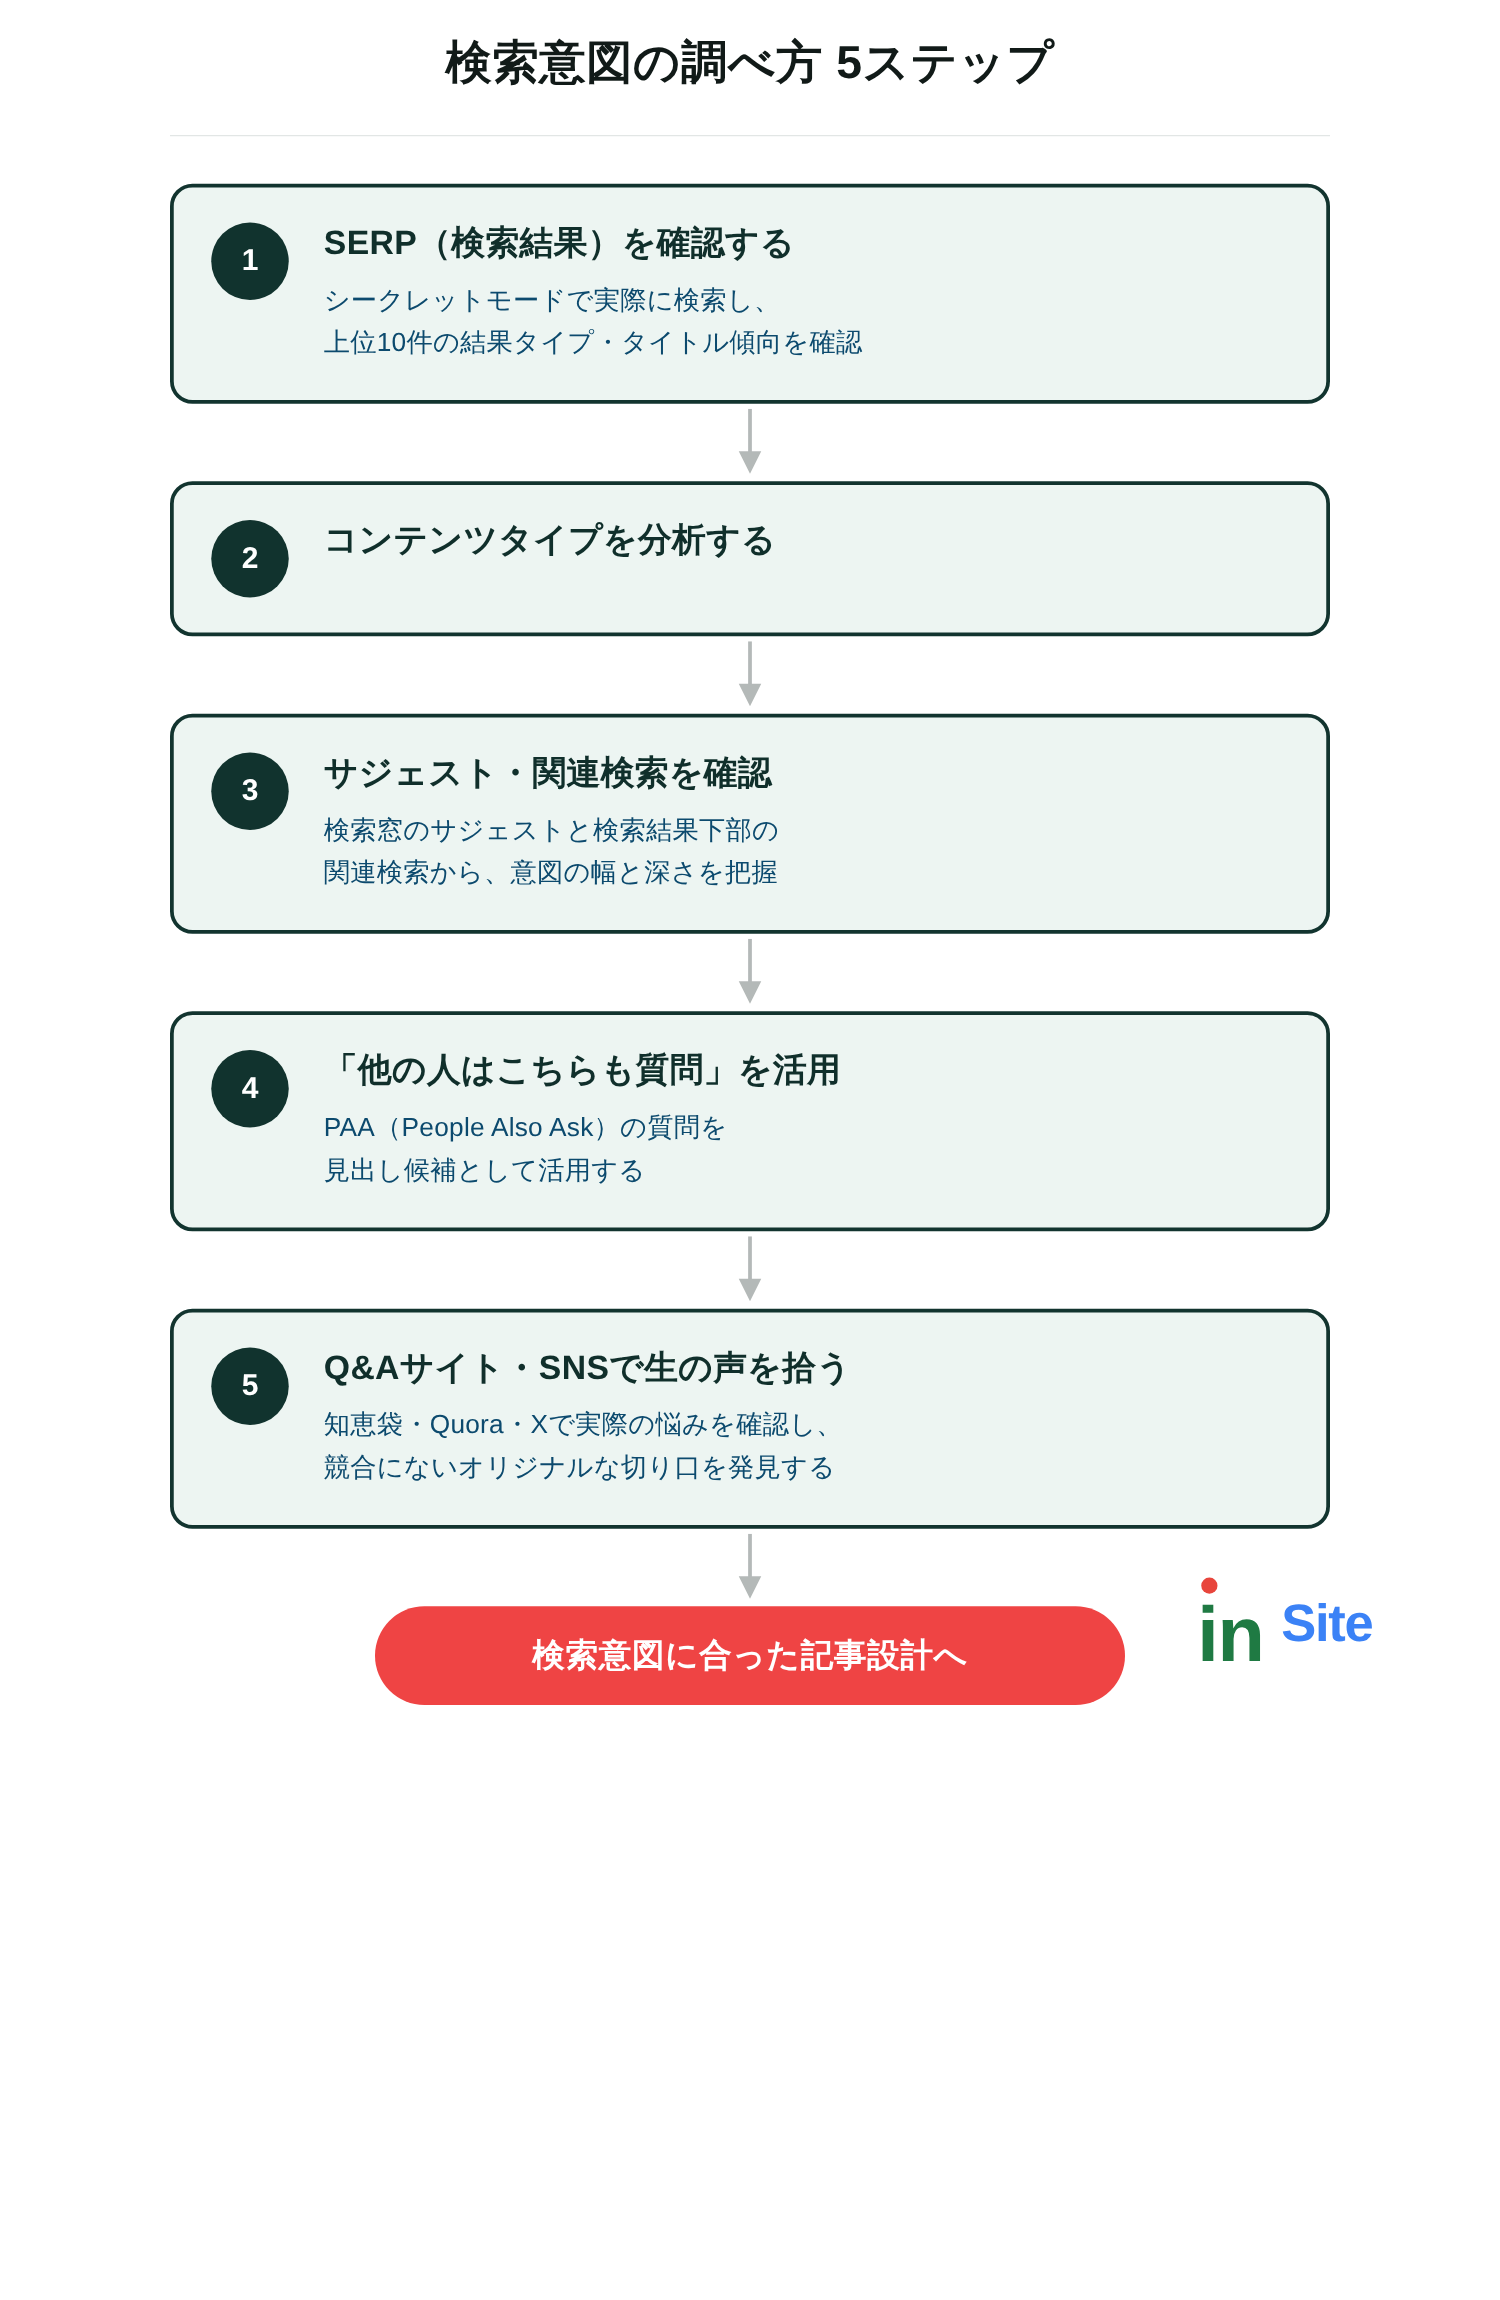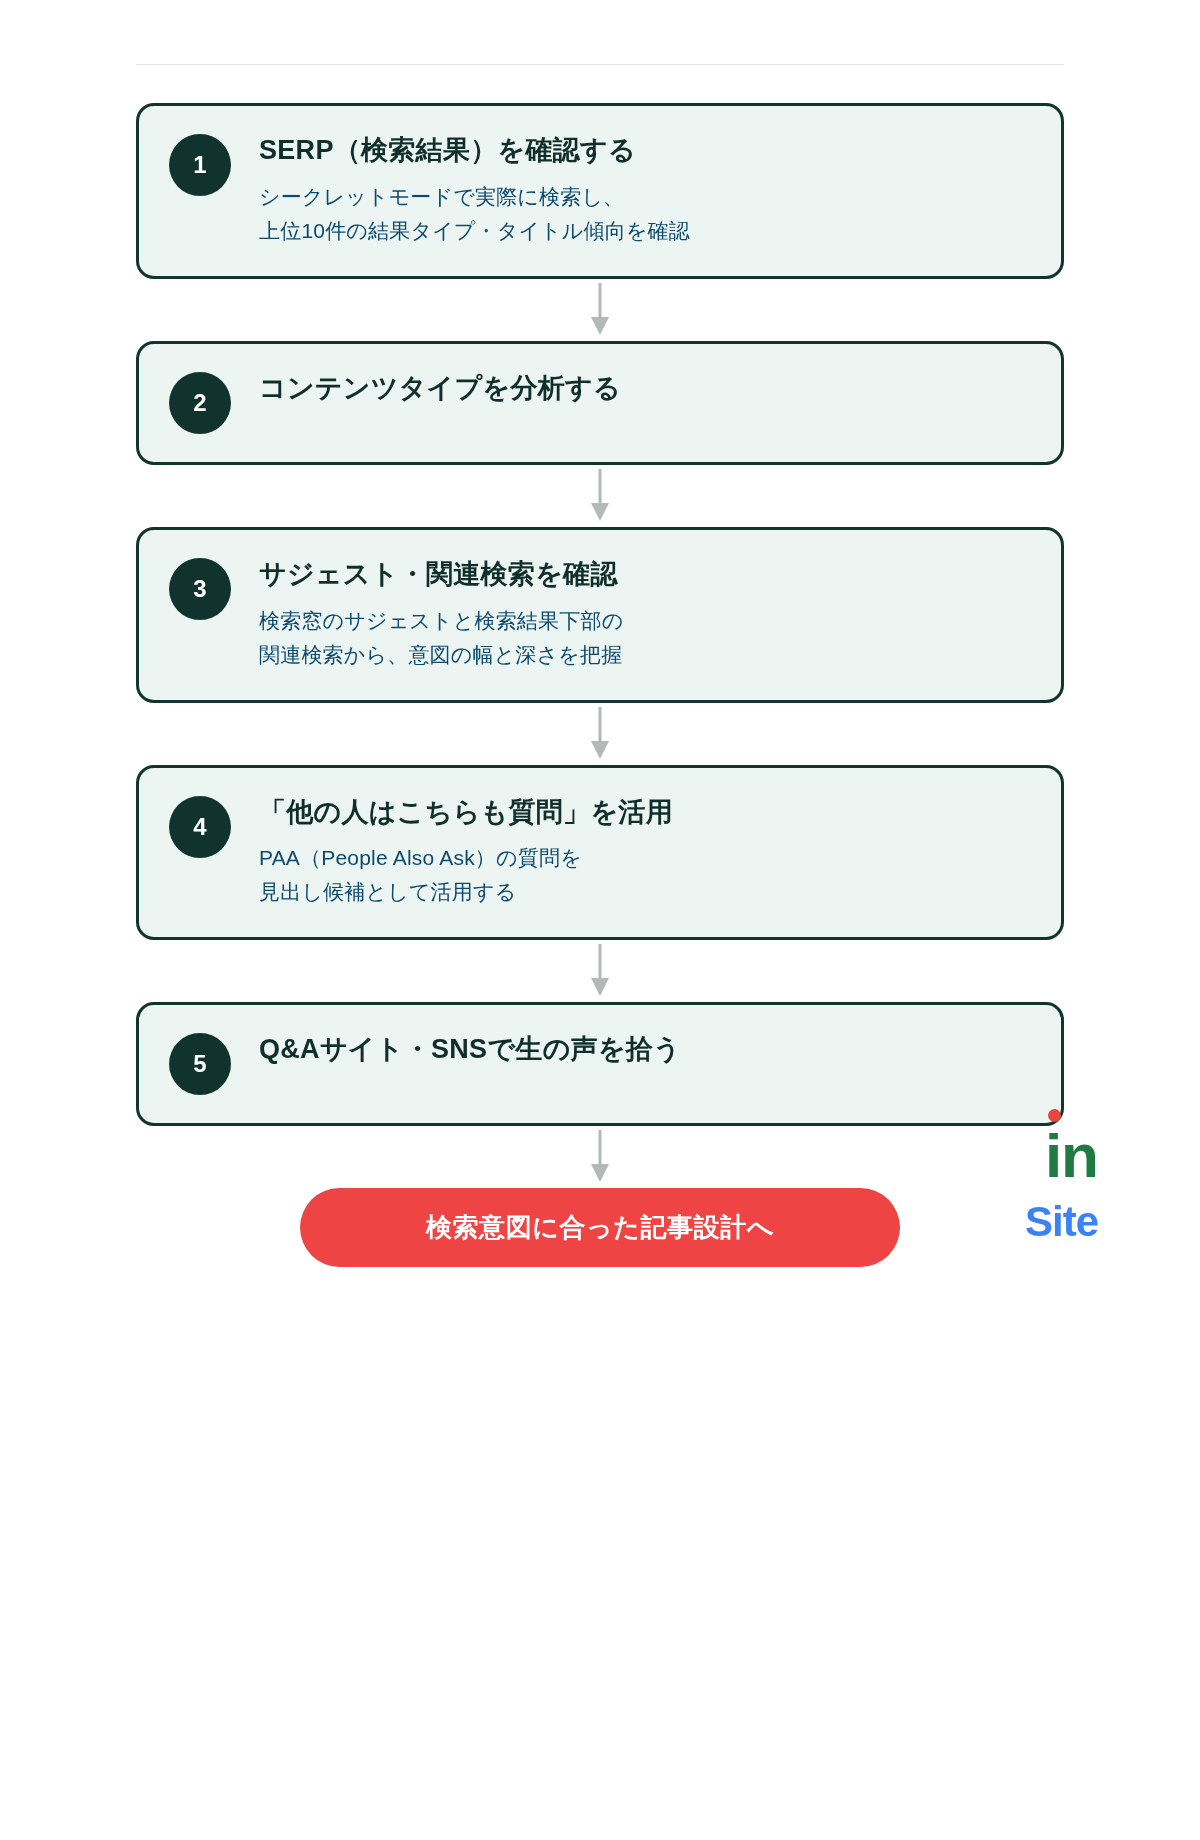--- a/index.html
+++ b/index.html
@@ -121,23 +121,22 @@
     letter-spacing: 0.6px;
     border: none;
     box-sizing: border-box;
   }
   
   .logo-area {
     position: absolute;
     right: 14px;
     bottom: 24px;
     display: flex;
-    align-items: flex-end;
+    align-items: flex-start;
     gap: 14px;
-    flex-direction: column;
   }
   .logo-in {
     position: relative;
     font-size: 62px;
     font-weight: bold;
     color: #1f7a43;
     letter-spacing: -1px;
     line-height: 1;
   }
   .logo-dot {
@@ -156,20 +155,21 @@
     letter-spacing: -1px;
     line-height: 1;
   }
 </style>
 </head>
 <body>
 
 <div class="page">
 
   <div class="header">
+    <h1 class="page-title">検索意図の調べ方 5ステップ</h1>
     <div class="title-rule"></div>
   </div>
 
   <div class="steps">
 
     <div class="step-card">
       <div class="badge">1</div>
       <div class="step-body">
         <div class="step-title">SERP（検索結果）を確認する</div>
         <div class="step-desc">
@@ -233,20 +233,24 @@
       <svg width="22" height="54" viewBox="0 0 22 54">
         <line x1="11" y1="0" x2="11" y2="36" stroke="#b4b9b8" stroke-width="3"></line>
         <polygon points="11,52 2,34 20,34" fill="#b4b9b8"></polygon>
       </svg>
     </div>
 
     <div class="step-card">
       <div class="badge">5</div>
       <div class="step-body">
         <div class="step-title">Q&amp;Aサイト・SNSで生の声を拾う</div>
+        <div class="step-desc">
+          <div>知恵袋・Quora・Xで実際の悩みを確認し、</div>
+          <div>競合にないオリジナルな切り口を発見する</div>
+        </div>
       </div>
     </div>
 
     <div class="connector">
       <svg width="22" height="54" viewBox="0 0 22 54">
         <line x1="11" y1="0" x2="11" y2="36" stroke="#b4b9b8" stroke-width="3"></line>
         <polygon points="11,52 2,34 20,34" fill="#b4b9b8"></polygon>
       </svg>
     </div>
 

